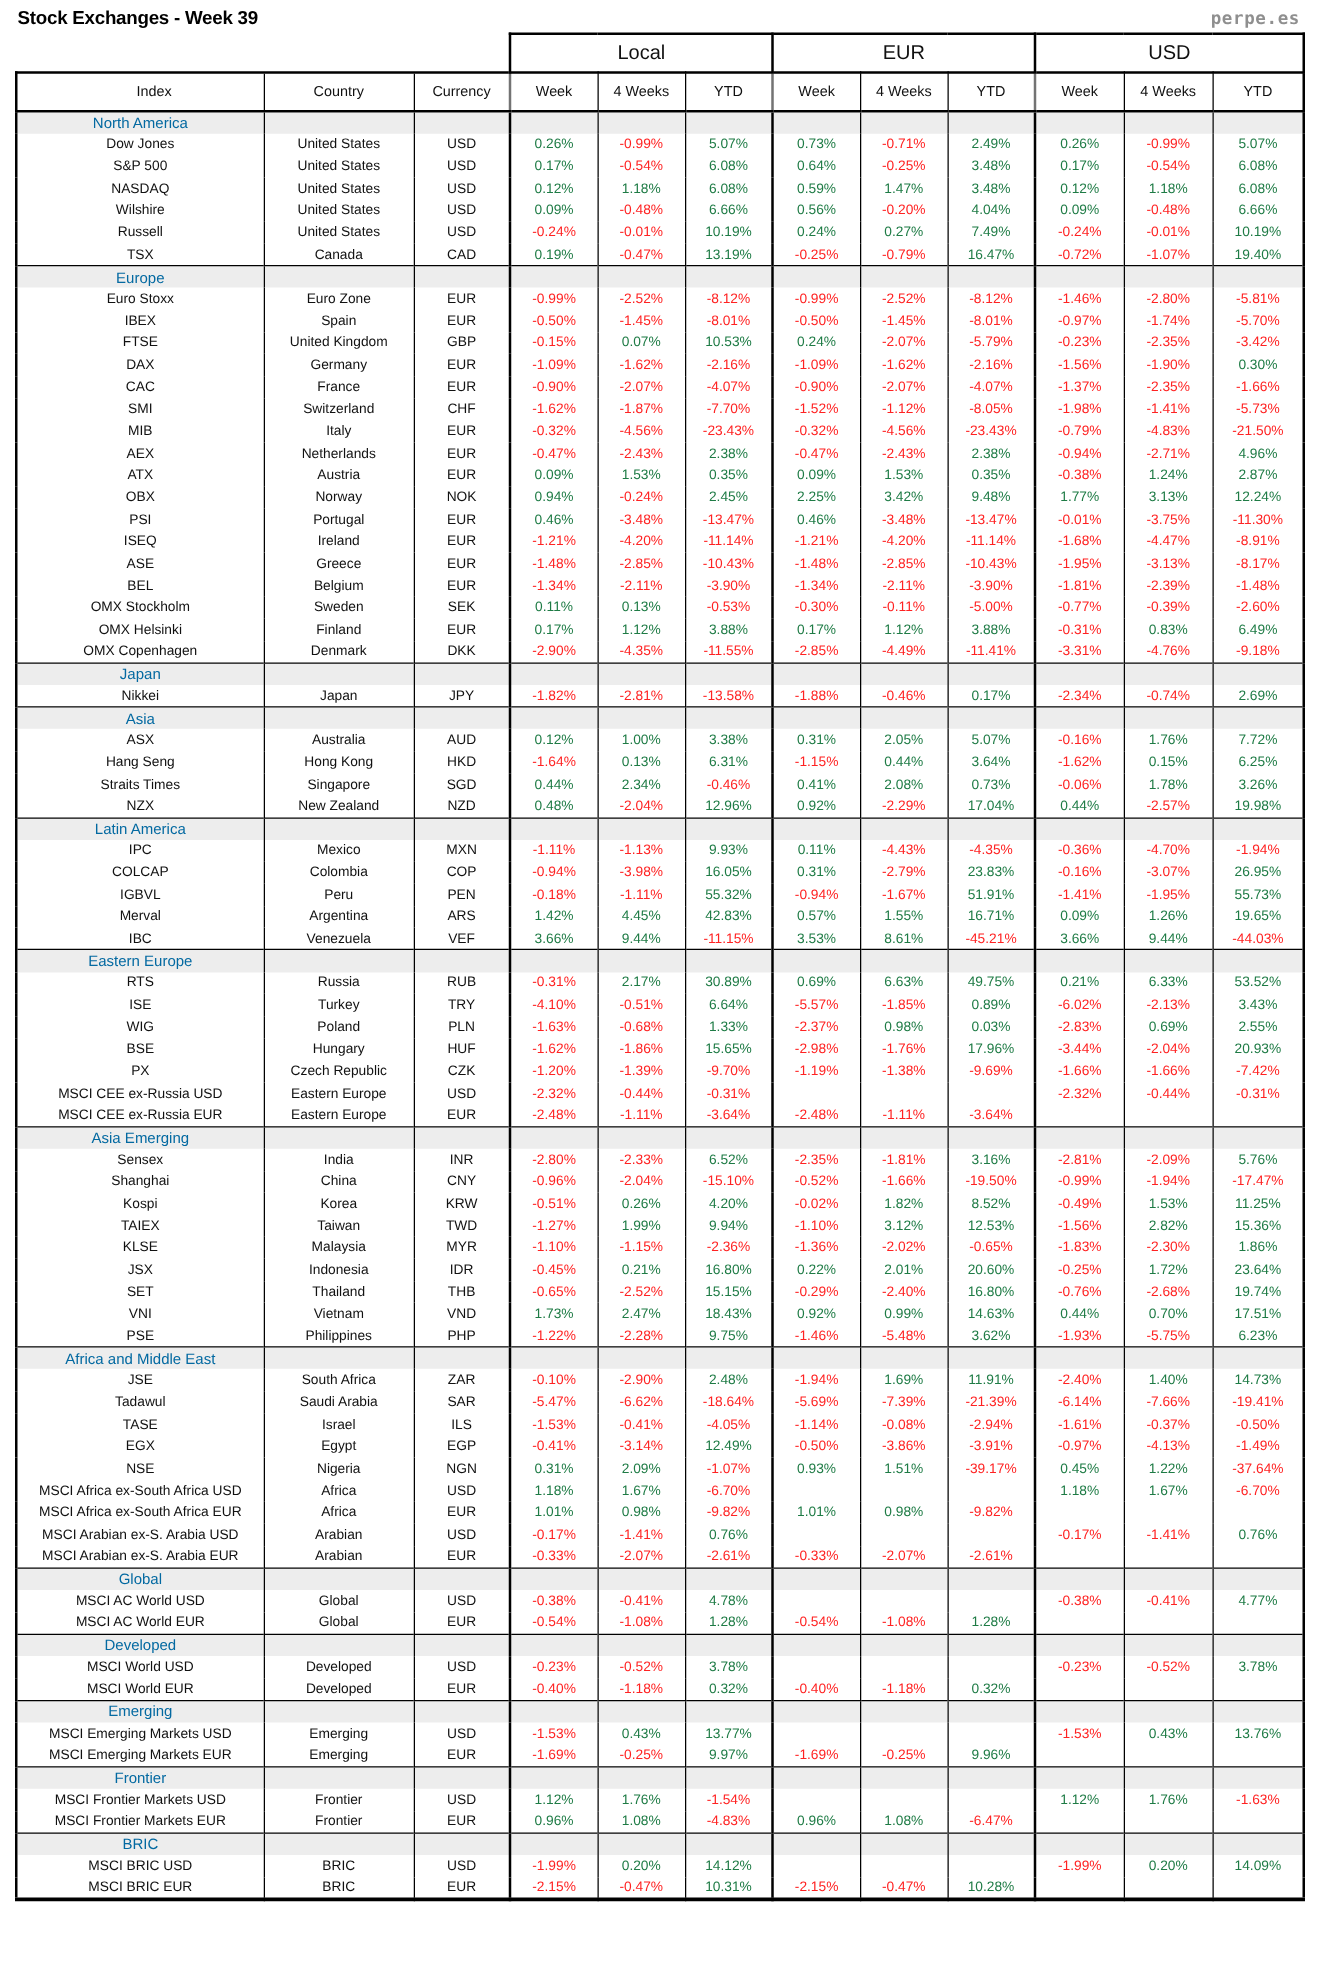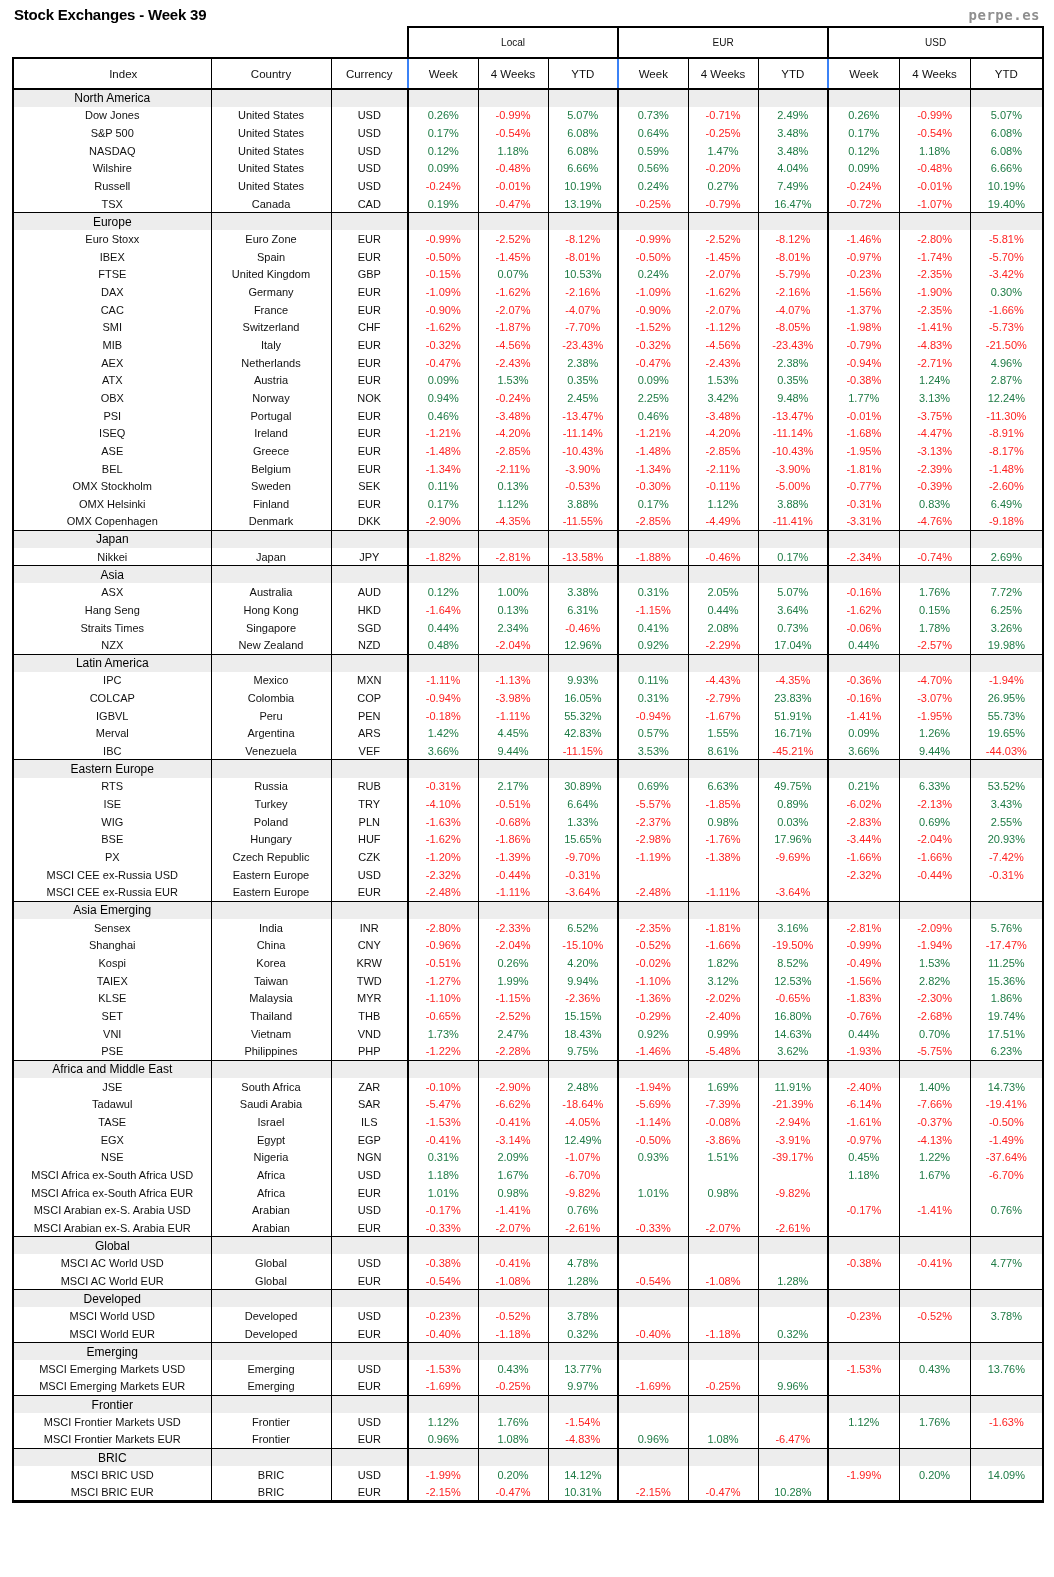--- a/index.html
+++ b/index.html
@@ -10,35 +10,35 @@
   .site-logo{position:absolute;right:14px;top:7px;font-family:"DejaVu Sans Mono",monospace;
        font-weight:bold;font-size:14px;color:#8f8f8f;letter-spacing:0.5px;
        text-decoration:none;}
   table.x{position:absolute;left:12px;top:26px;border-collapse:collapse;table-layout:fixed;
        width:1030px;font-size:11px;}
   table.x td,table.x th{padding:0;margin:0;font-weight:normal;text-align:center;
        overflow:hidden;white-space:nowrap;}
   
   tr.group-row{height:31px;}
   tr.group-row td.spacer{border:none;background:#fff;}
-  tr.group-row th.group{border:2px solid #000;font-size:10px;}
+  tr.group-row th.group{border:2px solid #000;font-size:16px;}
   tr.cols-row{height:31px;}
   tr.cols-row th{border-top:2px solid #000;border-bottom:2px solid #000;
        border-left:1px solid #000;border-right:1px solid #000;font-size:11.5px;}
   tr.cols-row th:first-child{border-left:2px solid #000;padding-left:22px;}
-  tr.cols-row th.gb{border-left:2px solid #3b82f6;}
+  tr.cols-row th.gb{border-left:2px solid #737373;}
   tr.cols-row th.last-col{border-right:2px solid #000;}
   
   tbody tr{height:17.66px;}
   tbody td{border-left:1px solid #000;border-right:1px solid #000;}
   tbody td:first-child{border-left:2px solid #000;}
   tbody td.gb{border-left:2px solid #000;}
   tbody td.last-col{border-right:2px solid #000;}
   tr.section-row td{background:#ededed;border-top:1px solid #000;}
-  td.sec-name{text-align:left;padding-left:9px;font-weight:bold;font-size:12px;color:#000000;}
+  td.sec-name{text-align:left;padding-left:9px;font-weight:bold;font-size:12px;color:#0369a1;}
   td.pos{color:var(--pos,#1e7b45);}
   td.neg{color:var(--neg,#ff2222);}
   table.x{border-bottom:3px solid #000;}
 </style>
 </head>
 <body>
 
 <div class="page-title">Stock Exchanges - Week 39</div>
 <a class="site-logo">perpe.es</a>
 
@@ -802,20 +802,34 @@
         <td class="neg">-1.15%</td>
         <td class="neg">-2.36%</td>
         <td class="gb neg">-1.36%</td>
         <td class="neg">-2.02%</td>
         <td class="neg">-0.65%</td>
         <td class="gb neg">-1.83%</td>
         <td class="neg">-2.30%</td>
         <td class="last-col pos">1.86%</td>
       </tr>
       <tr>
+        <td>JSX</td>
+        <td>Indonesia</td>
+        <td>IDR</td>
+        <td class="gb neg">-0.45%</td>
+        <td class="pos">0.21%</td>
+        <td class="pos">16.80%</td>
+        <td class="gb pos">0.22%</td>
+        <td class="pos">2.01%</td>
+        <td class="pos">20.60%</td>
+        <td class="gb neg">-0.25%</td>
+        <td class="pos">1.72%</td>
+        <td class="last-col pos">23.64%</td>
+      </tr>
+      <tr>
         <td>SET</td>
         <td>Thailand</td>
         <td>THB</td>
         <td class="gb neg">-0.65%</td>
         <td class="neg">-2.52%</td>
         <td class="pos">15.15%</td>
         <td class="gb neg">-0.29%</td>
         <td class="neg">-2.40%</td>
         <td class="pos">16.80%</td>
         <td class="gb neg">-0.76%</td>

